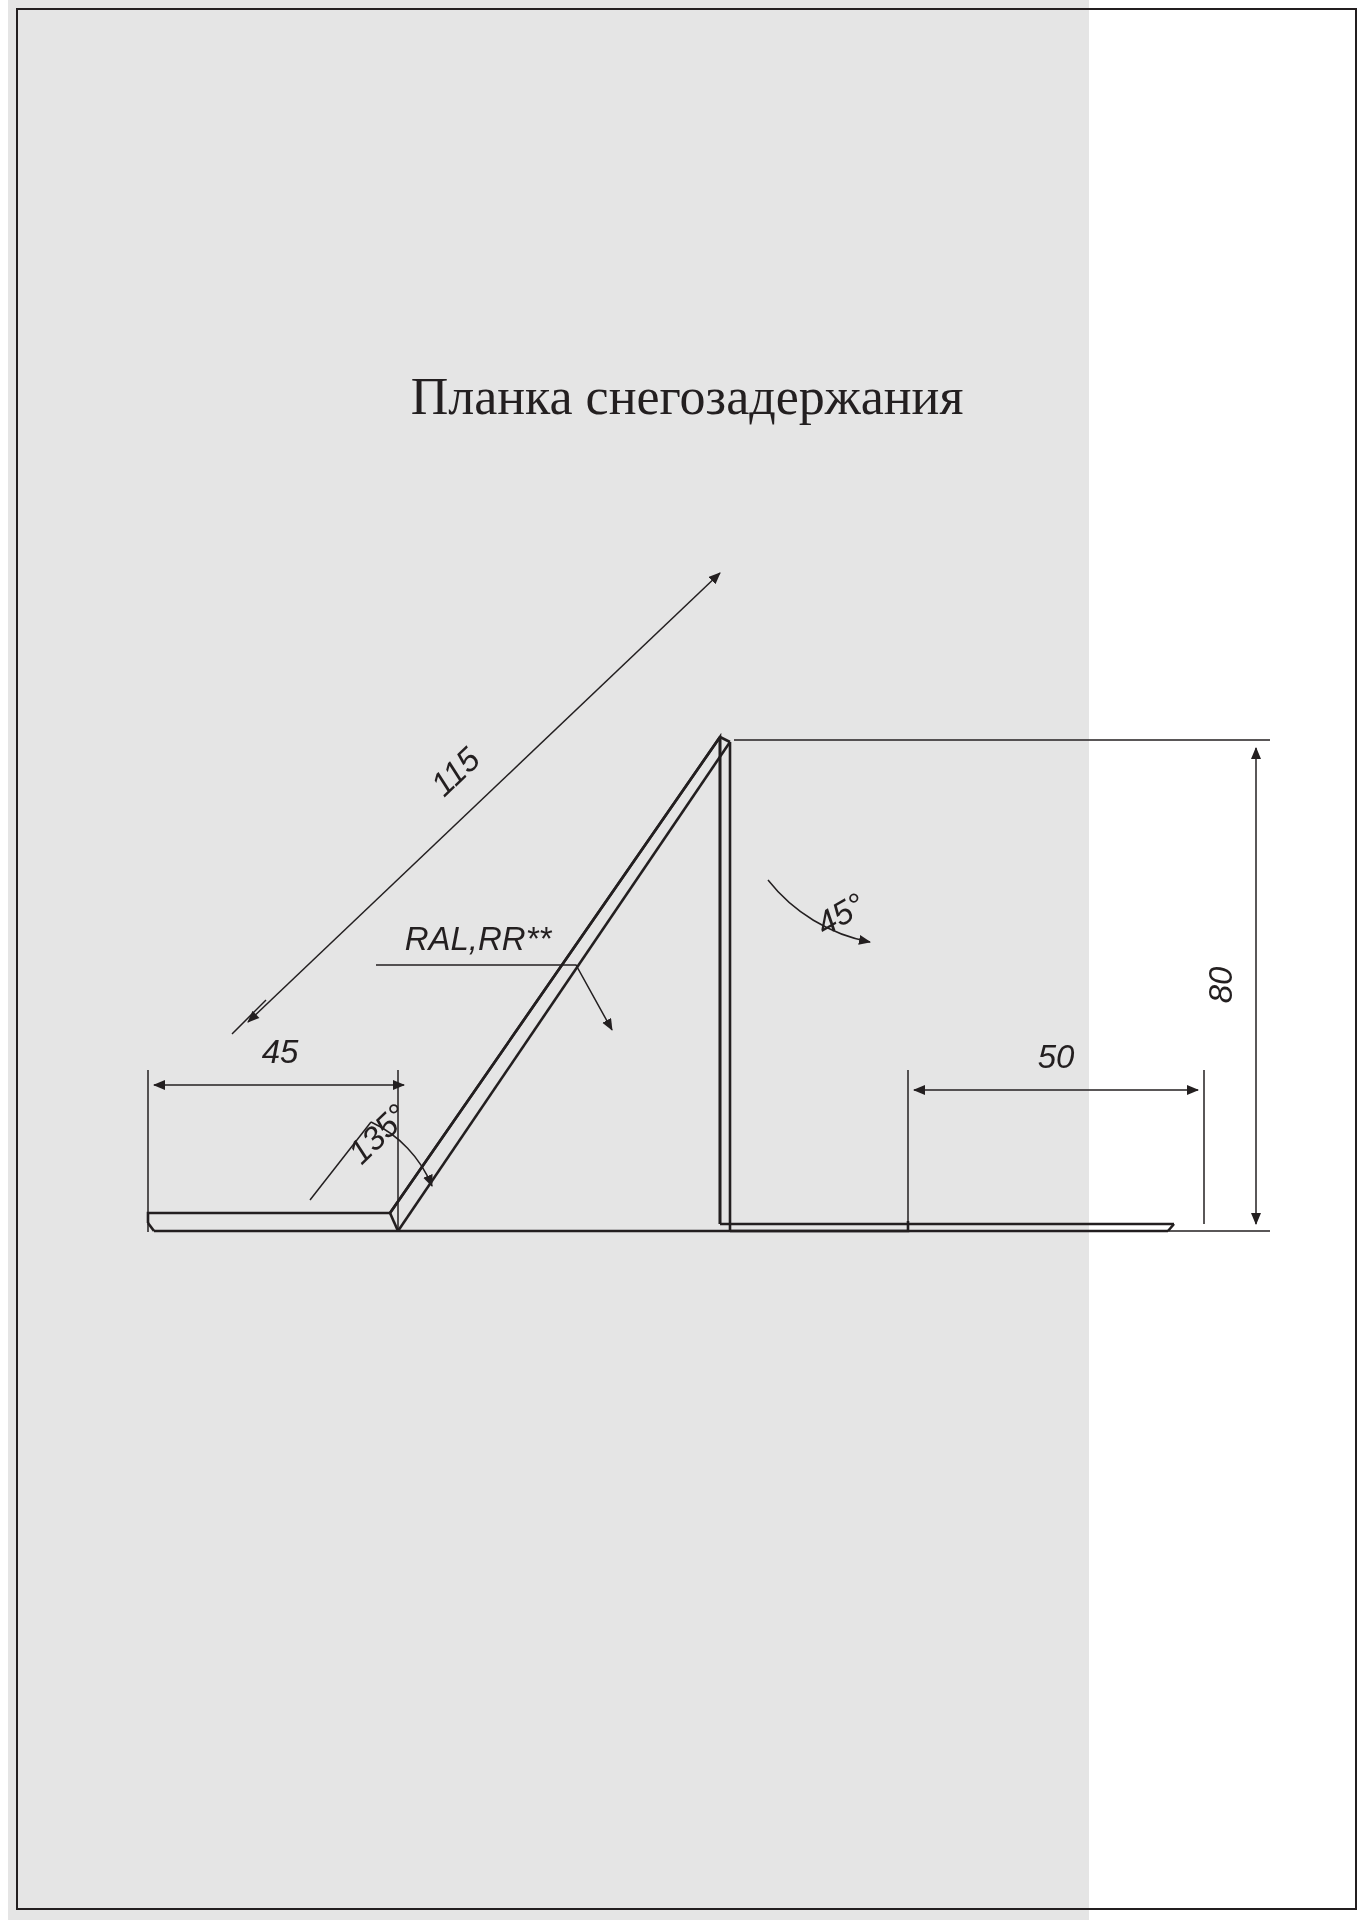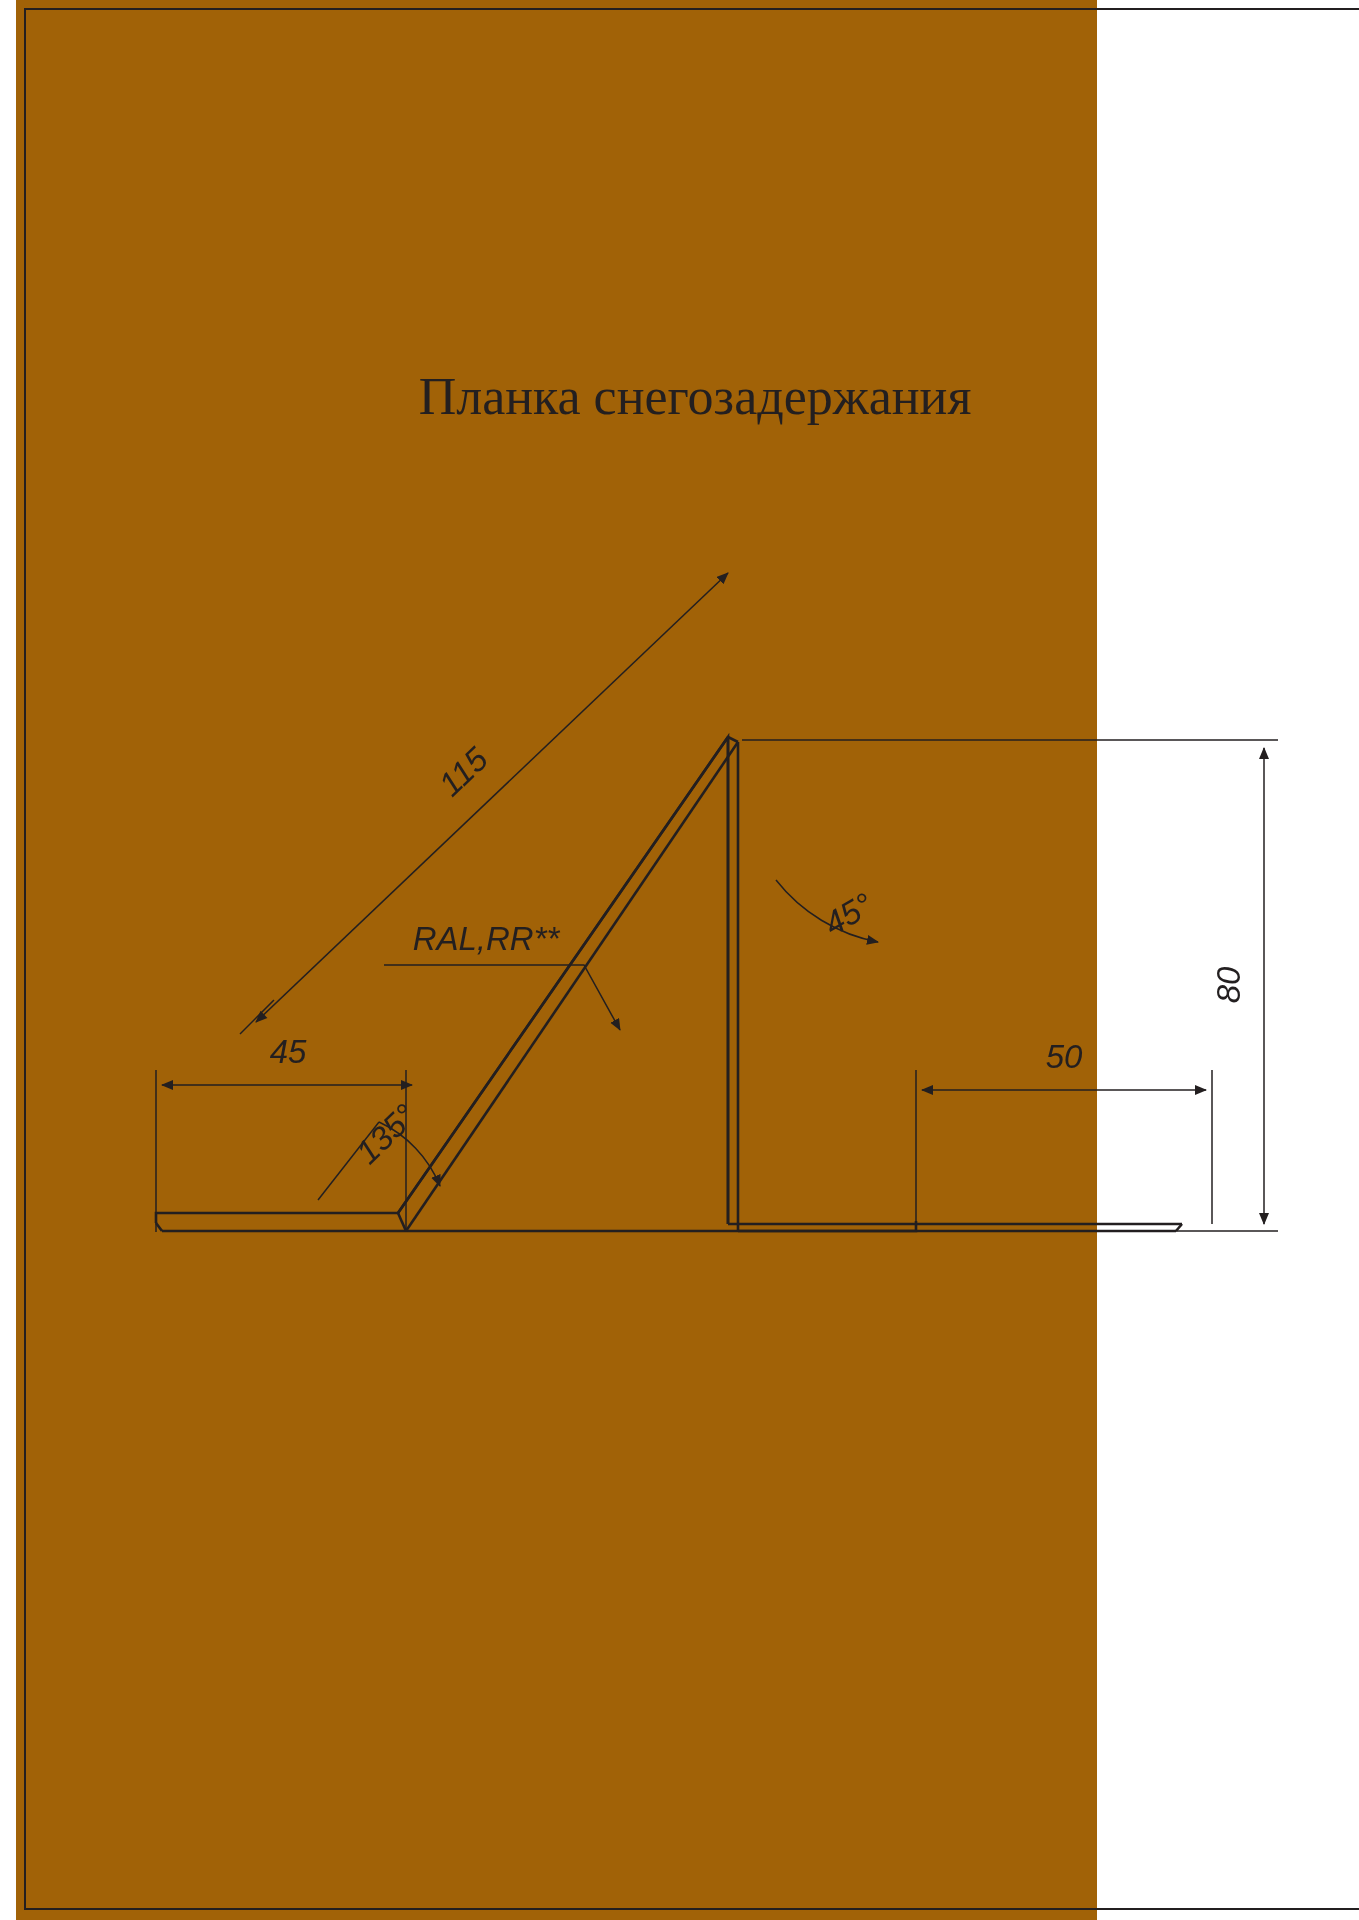--- a/index.html
+++ b/index.html
@@ -9,24 +9,24 @@
   }
   body {
     width: 1359px;
     height: 1920px;
     font-family: "Liberation Serif", serif;
     position: relative;
     overflow: hidden;
   }
   #page {
     position: absolute;
-    left: 16px; top: 0;
+    left: 8px; top: 0;
     width: 1081px;
     height: 1920px;
-    background: #a16207;
+    background: #e5e5e5;
   }
   #page-border {
     position: absolute;
     left: 8px;
     top: 8px;
     width: 1341px;
     height: 1902px;
     border: 2px solid #231f20;
     box-sizing: border-box;
   }

